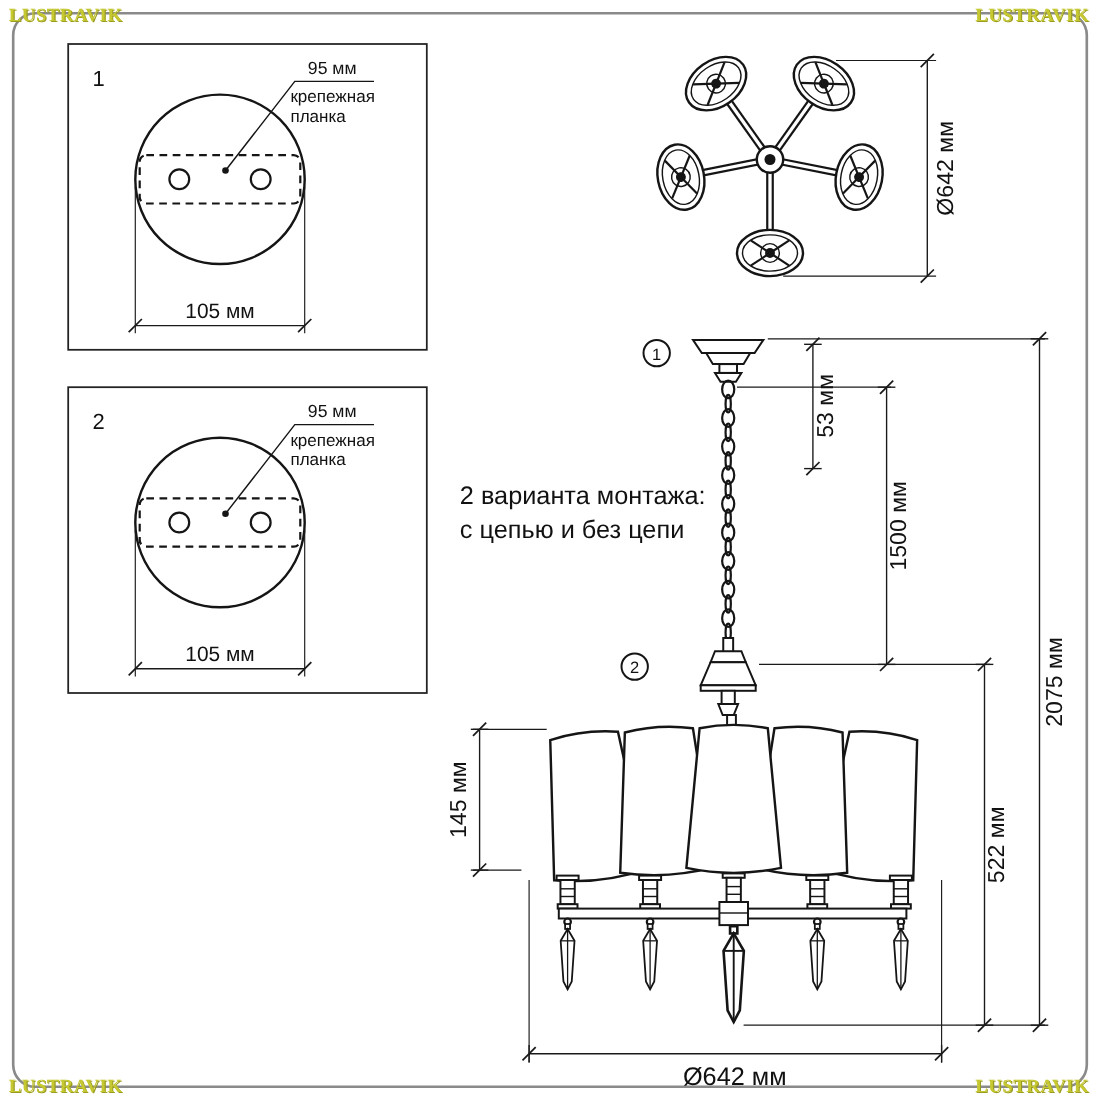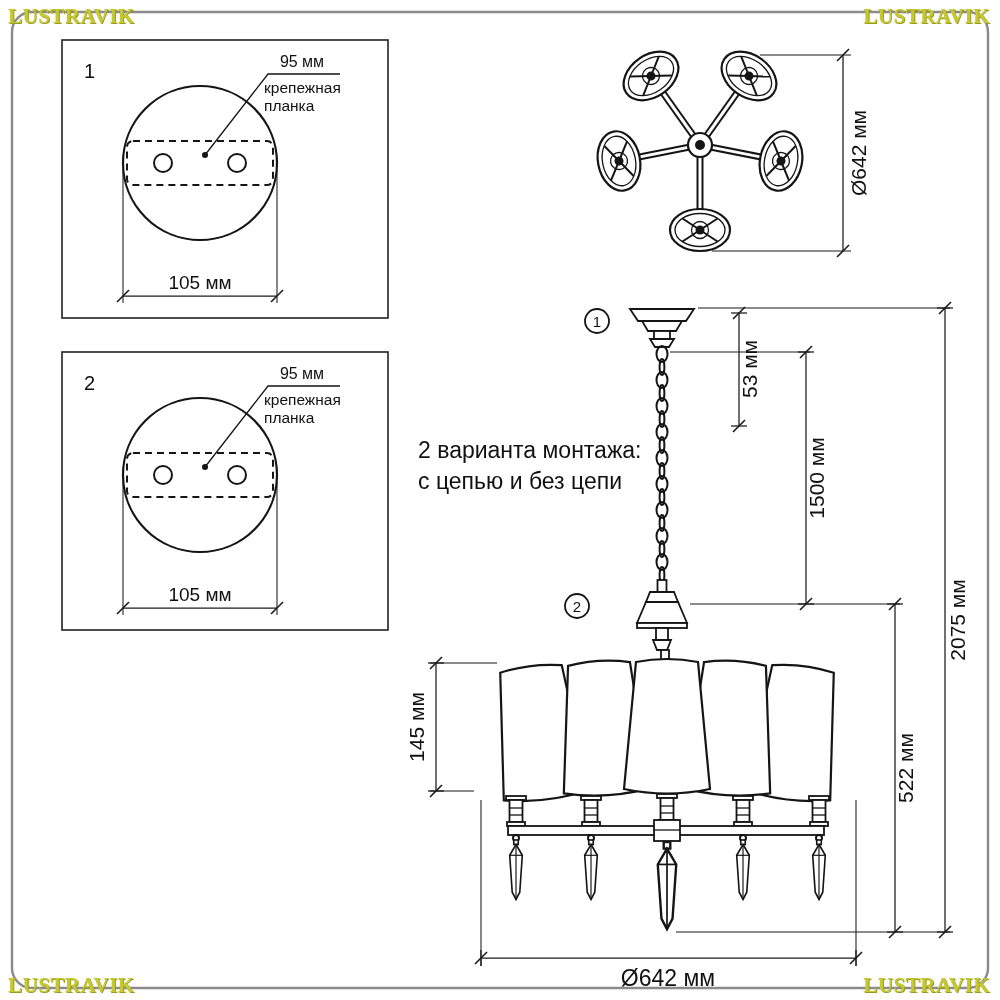--- a/index.html
+++ b/index.html
@@ -1,19 +1,19 @@
 <!DOCTYPE html>
 <html><head>
 <meta charset="utf-8">
 <style>
   html,body{margin:0;padding:0;background:#fff;}
   #page{position:relative;width:1000px;height:1000px;background:#fff;overflow:hidden;
         font-family:"Liberation Sans",sans-serif;}
   .wm{position:absolute;font-family:"Liberation Serif",serif;font-weight:700;
-      font-size:21px;letter-spacing:.5px;color:#c6c832;text-shadow:1px 1px 0 #9a9c20;z-index:5;}
+      font-size:17px;letter-spacing:.5px;color:#c6c832;text-shadow:1px 1px 0 #9a9c20;z-index:5;}
   .wm-tl{left:8px;top:4px;}  .wm-tr{right:10px;top:4px;}
   .wm-bl{left:8px;bottom:2px;} .wm-br{right:10px;bottom:2px;}
   svg{position:absolute;left:0;top:0;}
   .ln{stroke:#151515;fill:none;stroke-width:2;}
   .ln22{stroke:#151515;fill:none;stroke-width:2.2;}
   .thin{stroke:#151515;fill:none;stroke-width:1.3;}
   .dim{stroke:#1a1a1a;fill:none;stroke-width:1.25;}
   .ext{stroke:#1a1a1a;fill:none;stroke-width:1.05;}
   .fillw{fill:#ffffff;stroke:#151515;stroke-width:2.2;}
   .fillw18{fill:#ffffff;stroke:#151515;stroke-width:1.8;}

